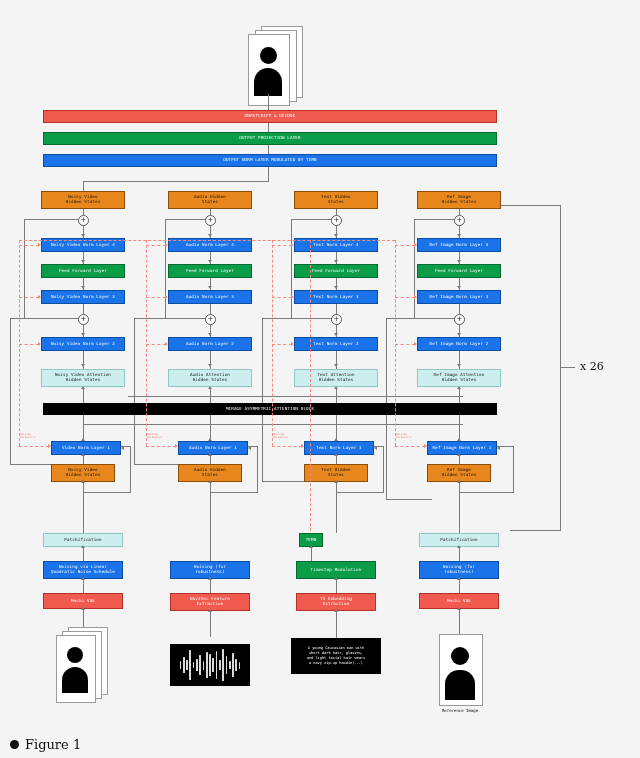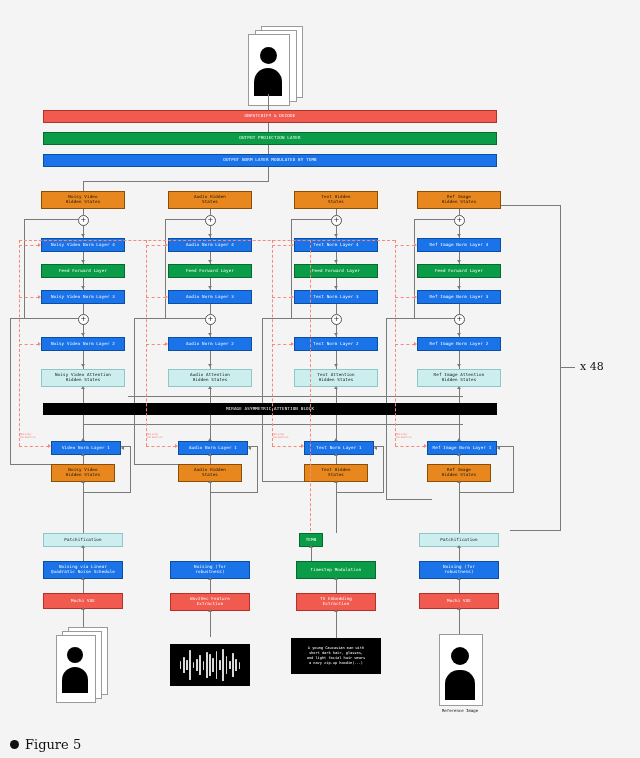--- a/index.html
+++ b/index.html
@@ -134,21 +134,21 @@
   <div class="box blue bar" style="left:43px;top:154px;width:454px;height:13px;">OUTPUT NORM LAYER MODULATED BY TEMB</div>
 
   <div class="ln lnv" style="left:268px;top:167px;top:167px;width:1px;height:14px;"></div>
   <div class="ln lnh" style="left:83px;top:181px;width:186px;height:1px;"></div>
   <div class="ln lnv" style="left:83px;top:181px;width:1px;height:10px;"></div>
 
   <div class="ln lnv" style="left:560px;top:205px;width:1px;height:325px;"></div>
   <div class="ln lnh" style="left:487px;top:205px;width:74px;height:1px;"></div>
   <div class="ln lnh" style="left:510px;top:530px;width:51px;height:1px;"></div>
   <div class="ln lnh" style="left:561px;top:367px;width:14px;height:1px;"></div>
-  <div class="loop-label" style="left:580px;top:360px;">x 48</div>
+  <div class="loop-label" style="left:580px;top:360px;">x 26</div>
 
   <div class="box orange" style="left:41px;top:191px;width:84px;height:18px;">Noisy Video
 Hidden States</div>
   <div class="plus" style="left:78px;top:215px;">+</div>
   <div class="ln lnv" style="left:83px;top:209px;width:1px;height:6px;"></div>
   <div class="ln lnv" style="left:83px;top:224px;width:1px;height:14px;"></div>
   <div class="arrow" style="left:80.5px;top:234px;"></div>
 
   <div class="box blue" style="left:41px;top:238px;width:84px;height:14px;">Noisy Video Norm Layer 4</div>
   <div class="ln lnv" style="left:83px;top:252px;width:1px;height:12px;"></div>
@@ -496,16 +496,16 @@
     <div class="frame" style="left:2px;top:0px;width:42px;height:70px;"></div>
     <div class="person" style="left:2px;top:0px;width:42px;height:70px;">
       <div class="p-head" style="left:12px;top:13px;width:18px;height:18px;"></div>
       <div class="p-body" style="left:6px;top:36px;width:30px;height:30px;"></div>
     </div>
     <div class="caption" style="left:0px;top:74px;">Reference Image</div>
   </div>
 
   <div class="figcap">
     <span class="figdot"></span>
-    <span>Figure 5</span>
+    <span>Figure 1</span>
   </div>
 
 </div>
 
 </body></html>

